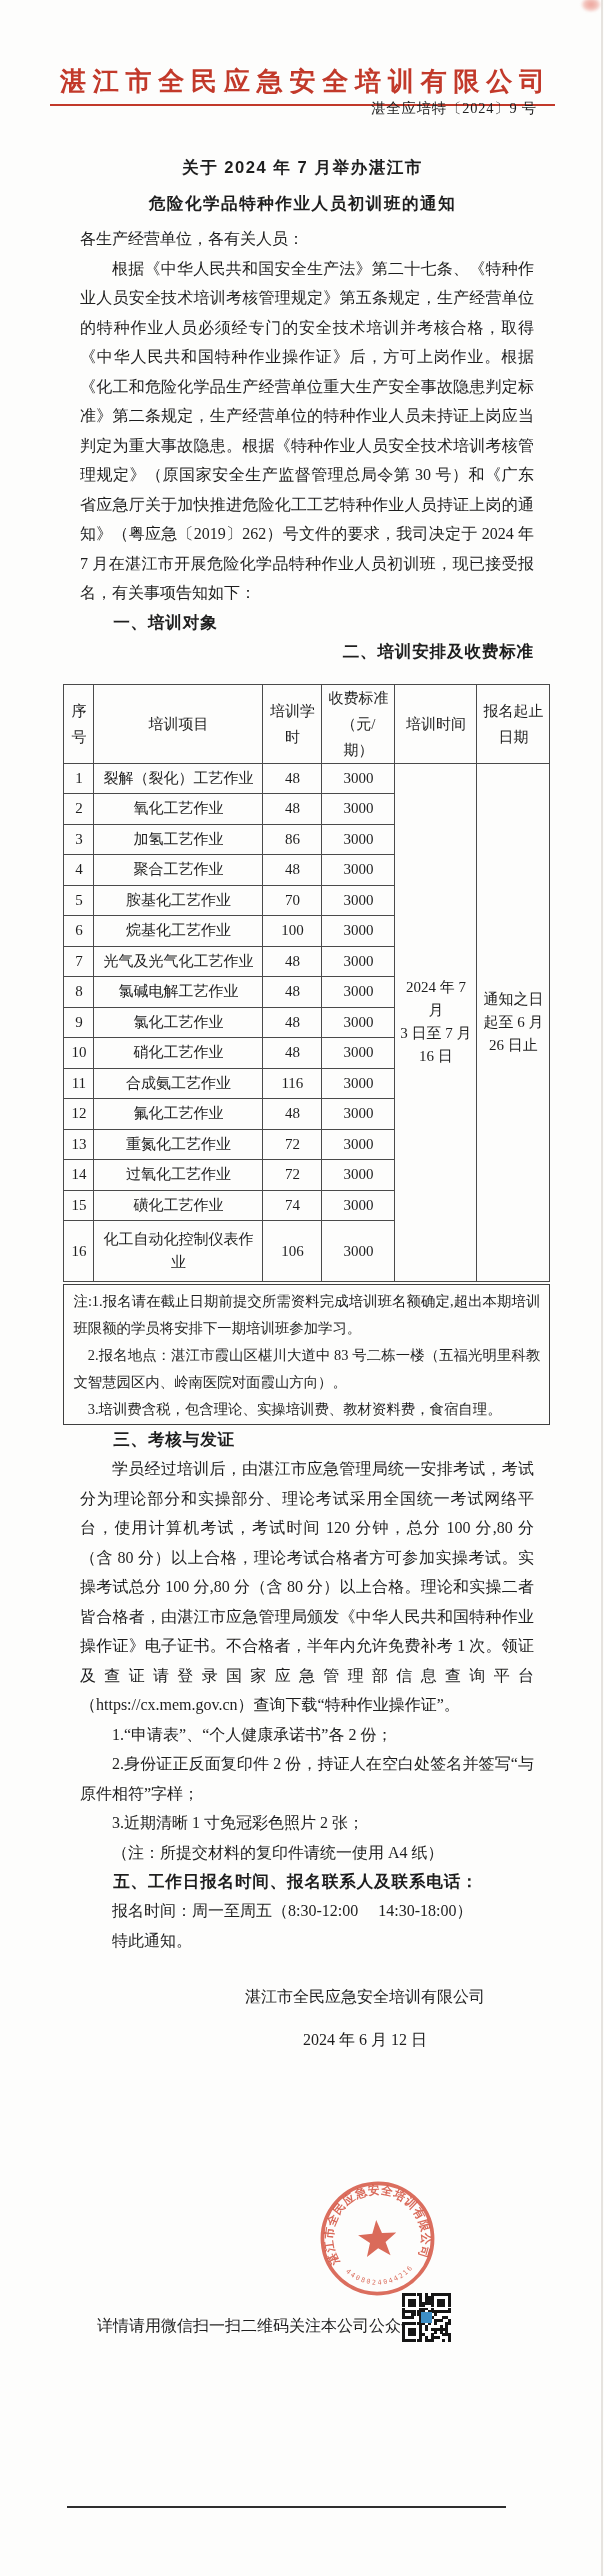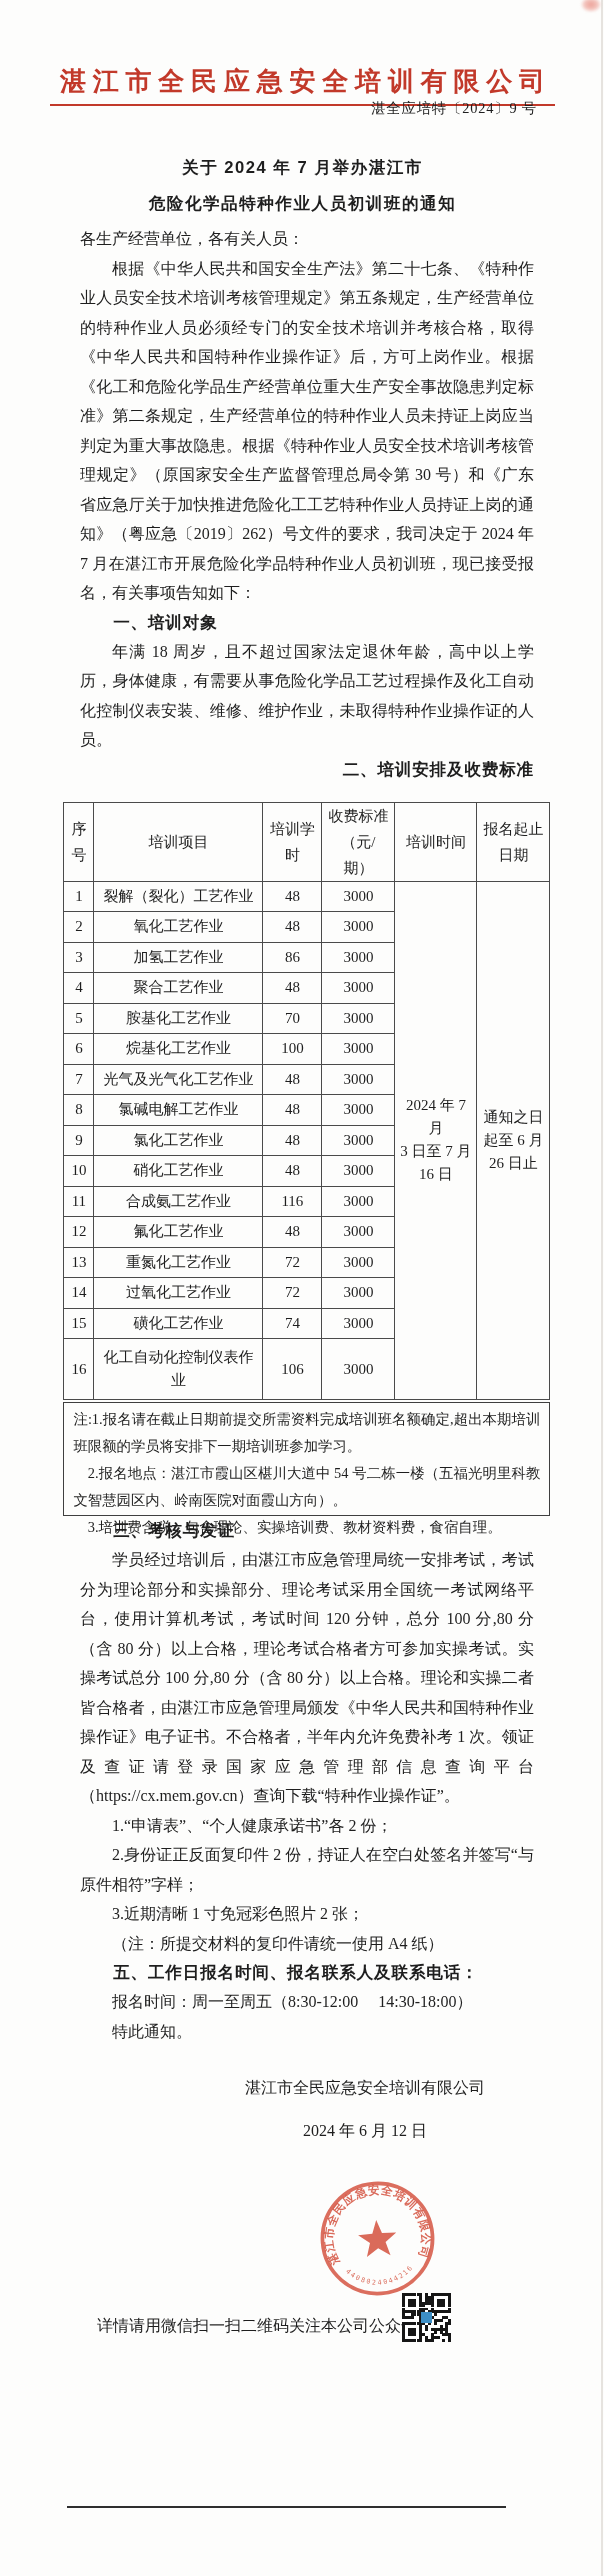--- a/index.html
+++ b/index.html
@@ -41,21 +41,21 @@
   }
   table.sched th, table.sched td{border:0.8px solid #4a4a4a; padding:0 4.5px; font-weight:normal;}
   table.sched th{height:59px; line-height:26px;}
   table.sched td{height:29.5px; line-height:23px;}
   tr.tall td{height:60px;}
   col.c-no{width:30px;} col.c-item{width:169px;} col.c-hours{width:59px;}
   col.c-fee{width:73px;} col.c-time{width:82px;} col.c-reg{width:73px;}
   td.merged{vertical-align:middle; line-height:30px;}
   
   .notes-box{
-    box-sizing:border-box; margin:2.3px 0 0 -16.6px; width:487px; height:114px;
+    box-sizing:border-box; margin:2.3px 0 0 -16.6px; width:487px; height:141px;
     border:1.5px solid #3f3f3f; padding:2.3px 9px 0 9px;
     font-size:14.4px; line-height:27px;
   }
   .notes-box p{margin:0; text-align:justify;}
   .notes-box p + p{text-indent:1em;}
   
   .signature{margin:27px 44px 0 auto; width:250px; text-align:center; line-height:29.5px;}
   .sig-date{margin-top:13.6px;}
   
   .seal{position:absolute; left:318px; top:2179px; transform:rotate(-4deg);
@@ -82,21 +82,20 @@
   <div class="doc-title">
     <div>关于 2024 年 7 月举办湛江市</div>
     <div>危险化学品特种作业人员初训班的通知</div>
   </div>
 
   <div class="doc">
     <p class="para no-indent">各生产经营单位，各有关人员：</p>
     <p class="para">根据《中华人民共和国安全生产法》第二十七条、《特种作业人员安全技术培训考核管理规定》第五条规定，生产经营单位的特种作业人员必须经专门的安全技术培训并考核合格，取得《中华人民共和国特种作业操作证》后，方可上岗作业。根据《化工和危险化学品生产经营单位重大生产安全事故隐患判定标准》第二条规定，生产经营单位的特种作业人员未持证上岗应当判定为重大事故隐患。根据《特种作业人员安全技术培训考核管理规定》（原国家安全生产监督管理总局令第 30 号）和《广东省应急厅关于加快推进危险化工工艺特种作业人员持证上岗的通知》（粤应急〔2019〕262）号文件的要求，我司决定于 2024 年 7 月在湛江市开展危险化学品特种作业人员初训班，现已接受报名，有关事项告知如下：</p>
 
     <h3 class="sec sec-1">一、培训对象</h3>
-    <p class="para">年满 18 周岁，且不超过国家法定退休年龄，高中以上学历，身体健康，有需要从事危险化学品工艺过程操作及化工自动化控制仪表安装、维修、维护作业，未取得特种作业操作证的人员。</p>
 
     <h3 class="sec sec-2">二、培训安排及收费标准</h3>
 
     <table class="sched">
       <colgroup>
         <col class="c-no">
           <col class="c-item">
           <col class="c-hours">
         <col class="c-fee">
           <col class="c-time">
@@ -215,21 +214,21 @@
         <td>16</td>
         <td>化工自动化控制仪表作业</td>
         <td>106</td>
         <td>3000</td>
       </tr>
     </tbody>
       </table>
 
     <div class="notes-box">
       <p>注:1.报名请在截止日期前提交所需资料完成培训班名额确定,超出本期培训班限额的学员将安排下一期培训班参加学习。</p>
-      <p>2.报名地点：湛江市霞山区椹川大道中 54 号二栋一楼（五福光明里科教文智慧园区内、岭南医院对面霞山方向）。</p>
+      <p>2.报名地点：湛江市霞山区椹川大道中 83 号二栋一楼（五福光明里科教文智慧园区内、岭南医院对面霞山方向）。</p>
       <p>3.培训费含税，包含理论、实操培训费、教材资料费，食宿自理。</p>
     </div>
 
     <h3 class="sec sec-3">三、考核与发证</h3>
     <p class="para">学员经过培训后，由湛江市应急管理局统一安排考试，考试分为理论部分和实操部分、理论考试采用全国统一考试网络平台，使用计算机考试，考试时间 120 分钟，总分 100 分,80 分（含 80 分）以上合格，理论考试合格者方可参加实操考试。实操考试总分 100 分,80 分（含 80 分）以上合格。理论和实操二者皆合格者，由湛江市应急管理局颁发《中华人民共和国特种作业操作证》电子证书。不合格者，半年内允许免费补考 1 次。领证及查证请登录国家应急管理部信息查询平台（https://cx.mem.gov.cn）查询下载“特种作业操作证”。</p>
 
     <p class="para">1.“申请表”、“个人健康承诺书”各 2 份；</p>
     <p class="para">2.身份证正反面复印件 2 份，持证人在空白处签名并签写“与原件相符”字样；</p>
     <p class="para">3.近期清晰 1 寸免冠彩色照片 2 张；</p>
     <p class="para">（注：所提交材料的复印件请统一使用 A4 纸）</p>

